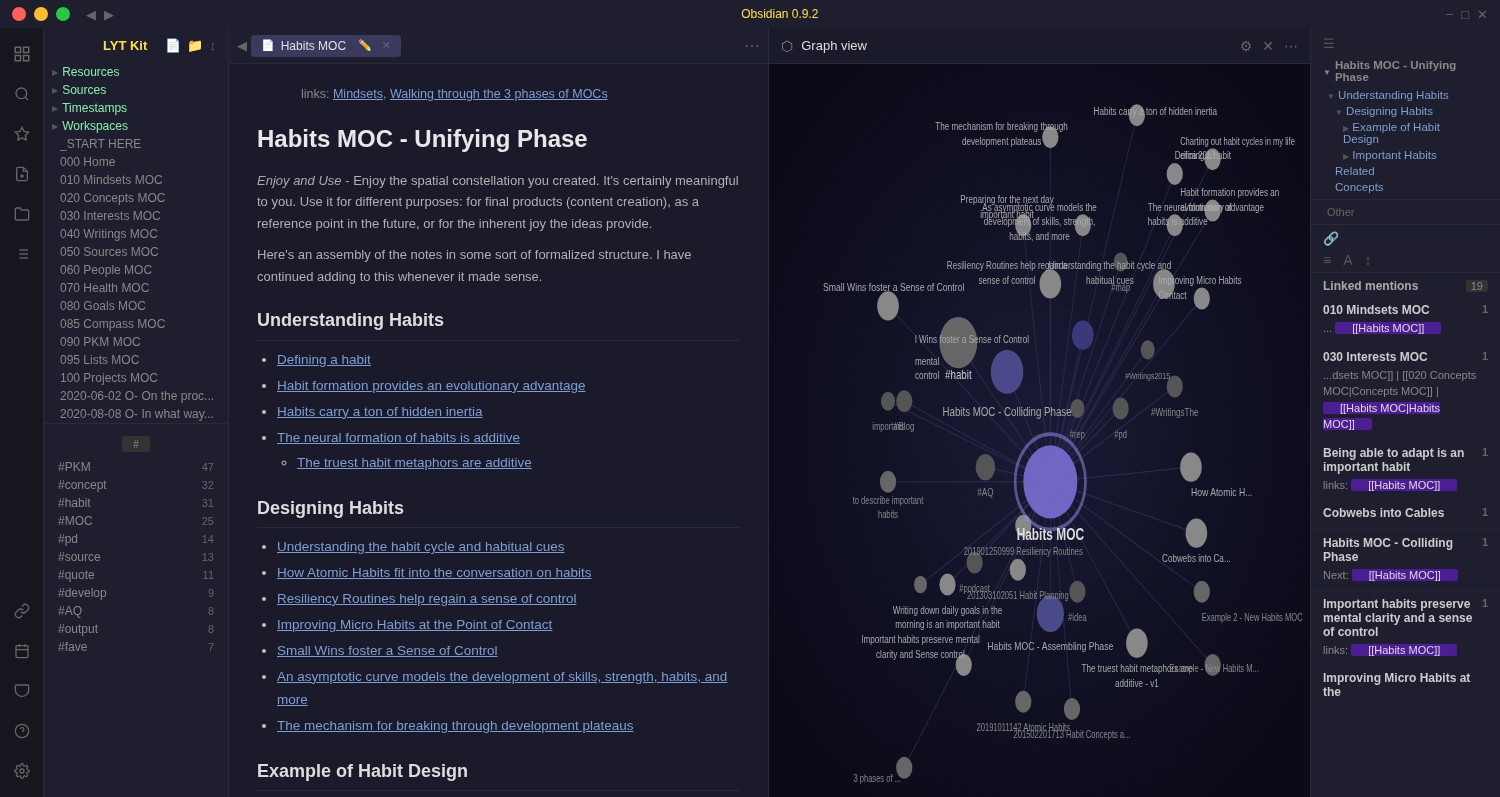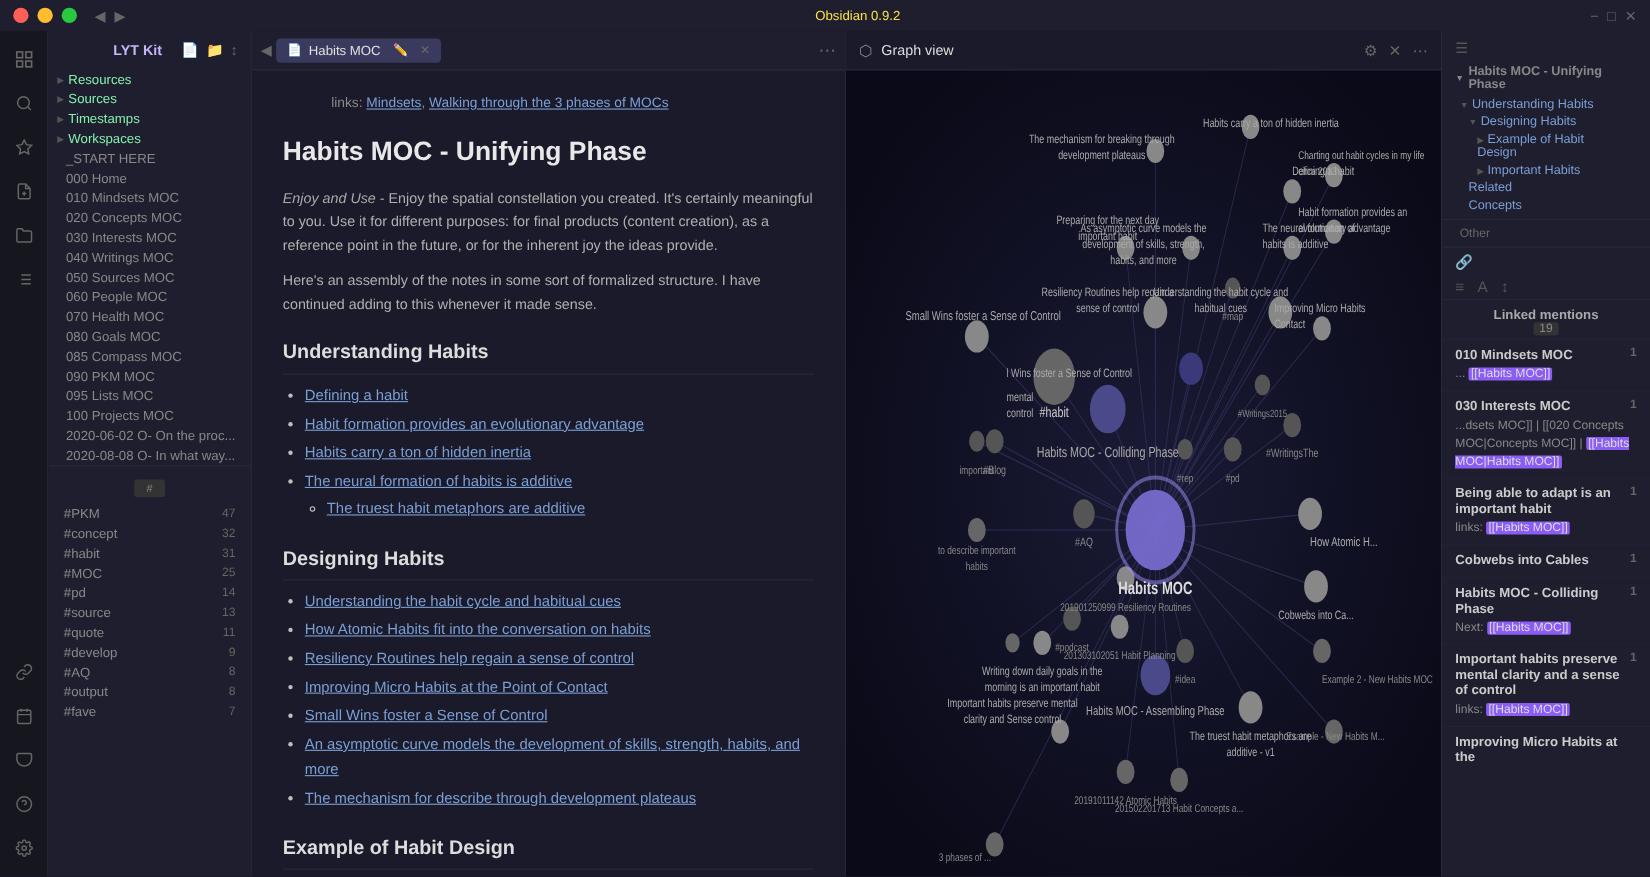--- a/index.html
+++ b/index.html
@@ -85,21 +85,21 @@
     }
     .sidebar-header {
       padding: 10px 12px 6px;
       display: flex;
       align-items: center;
       justify-content: space-between;
     }
     .sidebar-title {
       font-size: 13px;
       font-weight: 600;
-      color: #c4b5fd;
+      color: #fde047;
       padding-left: 47px;
     }
     .sidebar-icons {
       display: flex; gap: 6px; color: #666; font-size: 13px;
     }
     .sidebar-tree {
       flex: 1;
       overflow-y: auto;
       padding: 4px 0;
       font-size: 12px;
@@ -308,29 +308,28 @@
       gap: 12px;
       border-bottom: 1px solid #2a2a3e;
       color: #555;
       font-size: 14px;
     }
     .linked-header {
       display: flex;
       align-items: center;
       justify-content: space-between;
       padding: 6px 12px 3px;
-      flex-direction: column;
     }
     .linked-title { font-size: 12px; font-weight: 600; color: #aaa; }
     .linked-count { font-size: 11px; color: #888; background: #333; padding: 0 5px; border-radius: 3px; }
     .linked-item { padding: 6px 12px; border-top: 1px solid #232336; }
     .linked-item-title { font-size: 12px; font-weight: 600; color: #ccc; margin-bottom: 3px; display: flex; justify-content: space-between; }
     .linked-item-count { font-size: 11px; color: #666; }
     .linked-item-text { font-size: 11px; color: #888; line-height: 1.5; }
-    .linked-highlight { background: #8b5cf6; color: #ddd; padding: 0 2px; border-radius: 2px; }
+    .linked-highlight { background: #4c1d95; color: #ddd; padding: 0 17px; border-radius: 2px; }
 
     
     .arrow-right::before { content: "▶"; font-size: 8px; }
     .arrow-down::before { content: "▼"; font-size: 8px; }
   </style>
 </head>
 <body>
 
 <div class="title-bar">
   <div class="title-bar-left">
@@ -564,21 +563,21 @@
         </ul>
 
         <div class="note-h2">Designing Habits</div>
         <ul class="note-ul">
           <li><a class="note-link">Understanding the habit cycle and habitual cues</a></li>
           <li><a class="note-link">How Atomic Habits fit into the conversation on habits</a></li>
           <li><a class="note-link">Resiliency Routines help regain a sense of control</a></li>
           <li><a class="note-link">Improving Micro Habits at the Point of Contact</a></li>
           <li><a class="note-link">Small Wins foster a Sense of Control</a></li>
           <li><a class="note-link">An asymptotic curve models the development of skills, strength, habits, and more</a></li>
-          <li><a class="note-link">The mechanism for describe through development plateaus</a></li>
+          <li><a class="note-link">The mechanism for breaking through development plateaus</a></li>
         </ul>
 
         <div class="note-h2">Example of Habit Design</div>
 
       </div>
     </div>
 
     <div class="graph-panel">
       <div class="graph-header">
         <span style="color:#888; font-size:14px;">⬡</span>

